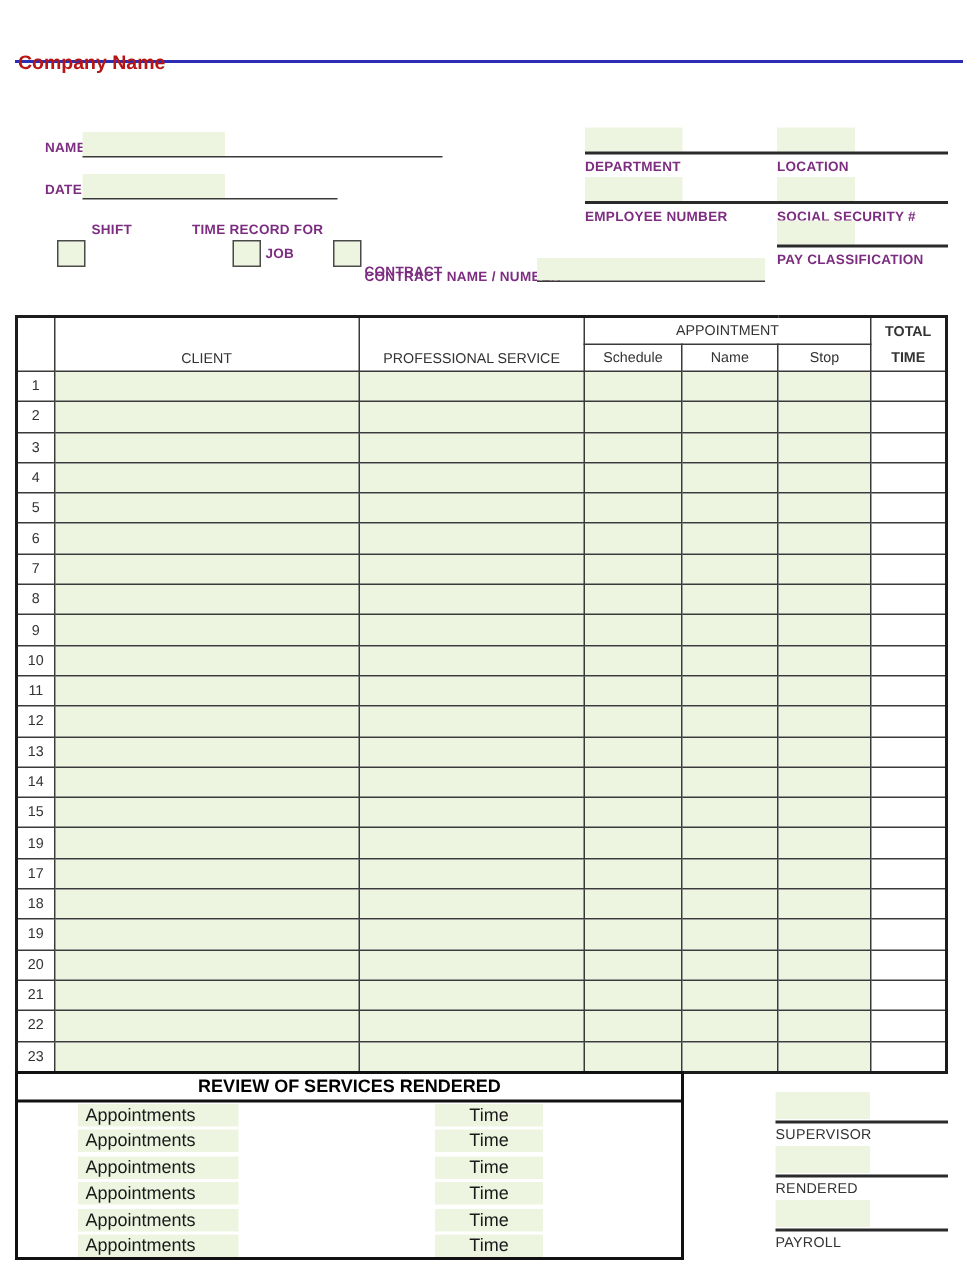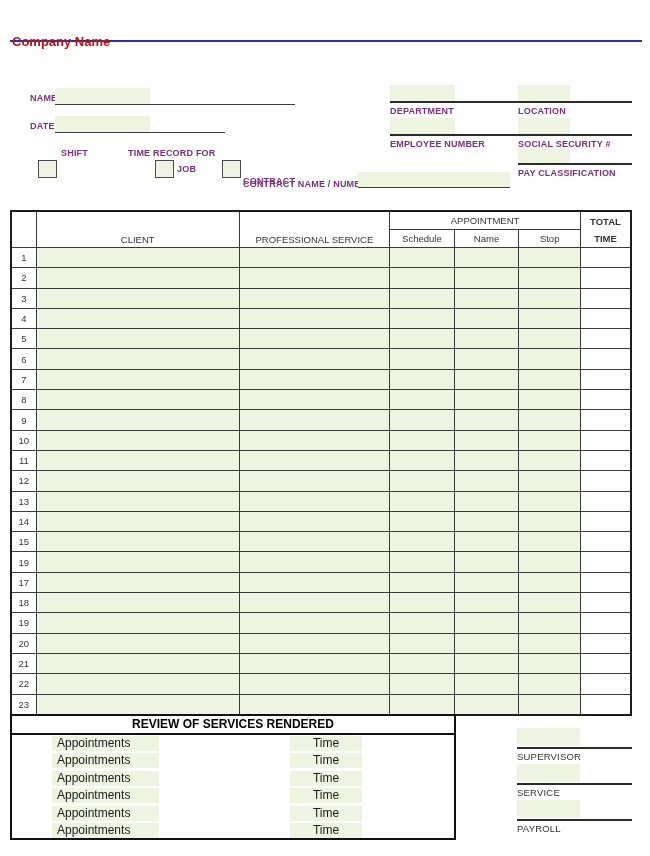--- a/index.html
+++ b/index.html
@@ -360,19 +360,19 @@
         </div>
       </div>
   </div>
 
   <div>
       <div class="abs sig-cell" style="left: 517px; top: 728px;"></div>
       <div class="abs sig-line" style="left: 517px; top: 747px;"></div>
       <div class="abs glabel" style="left: 517px; top: 751px;">SUPERVISOR</div>
       <div class="abs sig-cell" style="left: 517px; top: 764px;"></div>
       <div class="abs sig-line" style="left: 517px; top: 783px;"></div>
-      <div class="abs glabel" style="left: 517px; top: 787px;">SERVICE</div>
+      <div class="abs glabel" style="left: 517px; top: 787px;">RENDERED</div>
       <div class="abs sig-cell" style="left: 517px; top: 800px;"></div>
       <div class="abs sig-line" style="left: 517px; top: 819px;"></div>
       <div class="abs glabel" style="left: 517px; top: 823px;">PAYROLL</div>
     </div>
 
 </div>
 
 </body></html>

